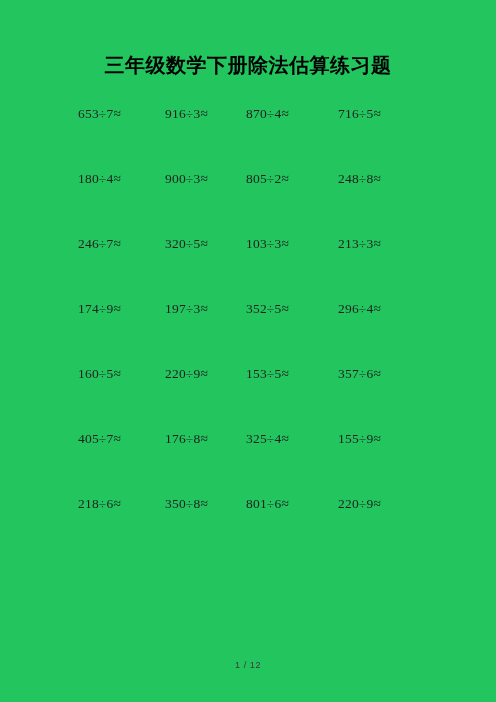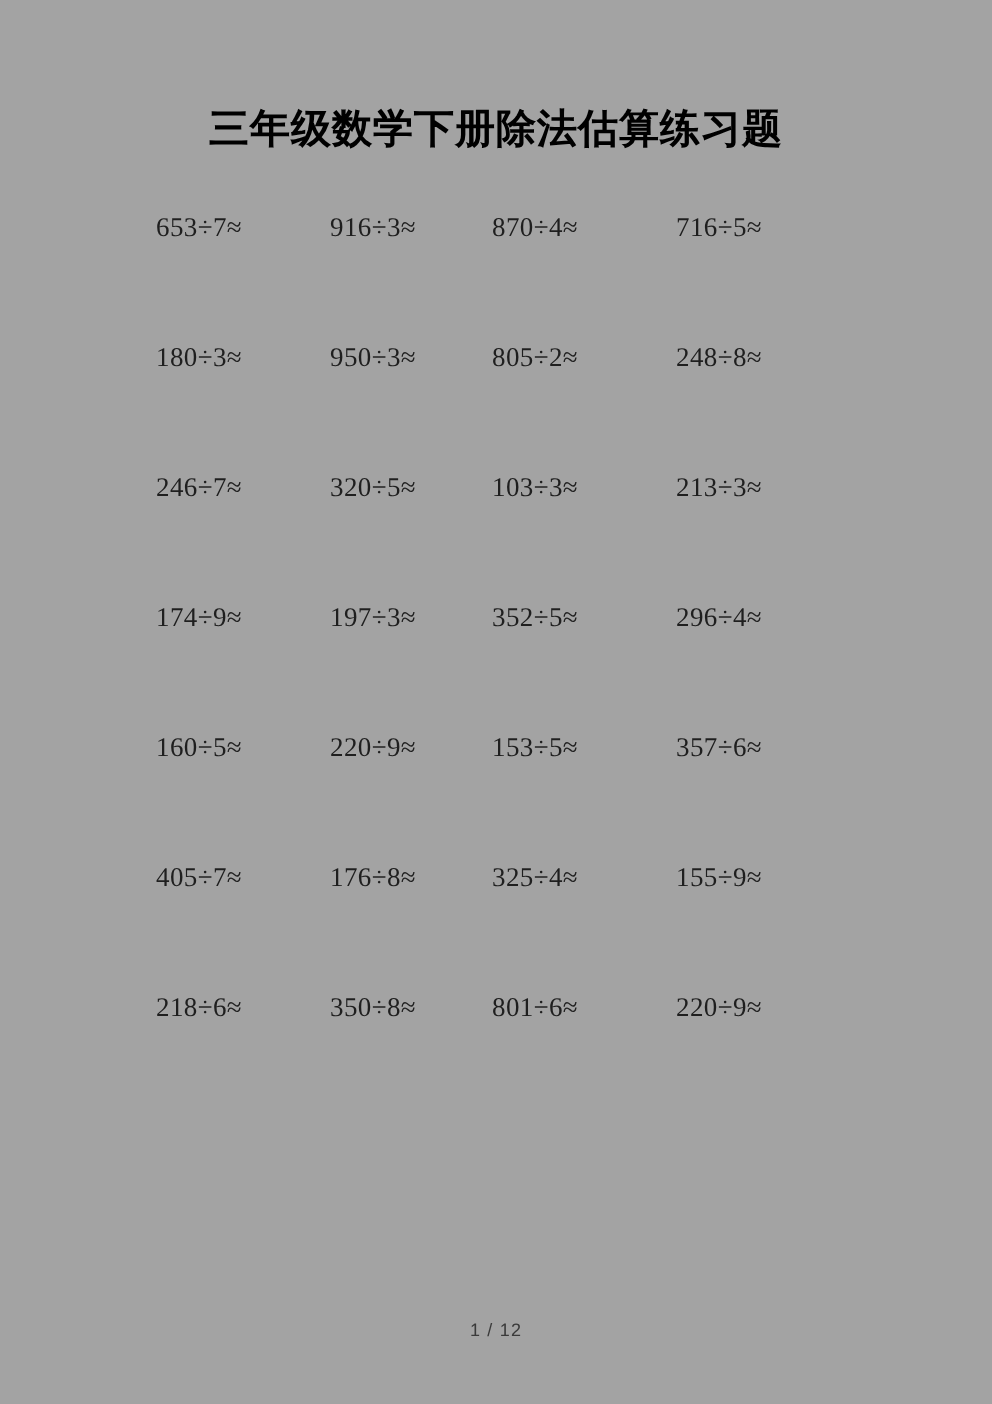--- a/index.html
+++ b/index.html
@@ -16,21 +16,21 @@
     color: #1a1a1a;
     overflow: hidden;
   }
 
   .page {
     position: absolute;
     left: 0;
     top: 0;
     width: 496px;
     height: 702px;
-    background: #a3a3a3;
+    background: #22c55e;
   }
 
   .worksheet-title {
     position: absolute;
     left: 0;
     top: 52px;
     width: 496px;
     text-align: center;
     font-family: "Liberation Serif", "DejaVu Serif", serif;
     font-size: 20px;
@@ -92,22 +92,22 @@
   <div class="worksheet-title">三年级数学下册除法估算练习题</div>
 
   <div class="problems">
       <div class="problem-row">
         <div class="problem-cell col-0">653÷7≈</div>
         <div class="problem-cell col-1">916÷3≈</div>
         <div class="problem-cell col-2">870÷4≈</div>
         <div class="problem-cell col-3">716÷5≈</div>
       </div>
       <div class="problem-row">
-        <div class="problem-cell col-0">180÷3≈</div>
-        <div class="problem-cell col-1">950÷3≈</div>
+        <div class="problem-cell col-0">180÷4≈</div>
+        <div class="problem-cell col-1">900÷3≈</div>
         <div class="problem-cell col-2">805÷2≈</div>
         <div class="problem-cell col-3">248÷8≈</div>
       </div>
       <div class="problem-row">
         <div class="problem-cell col-0">246÷7≈</div>
         <div class="problem-cell col-1">320÷5≈</div>
         <div class="problem-cell col-2">103÷3≈</div>
         <div class="problem-cell col-3">213÷3≈</div>
       </div>
       <div class="problem-row">

